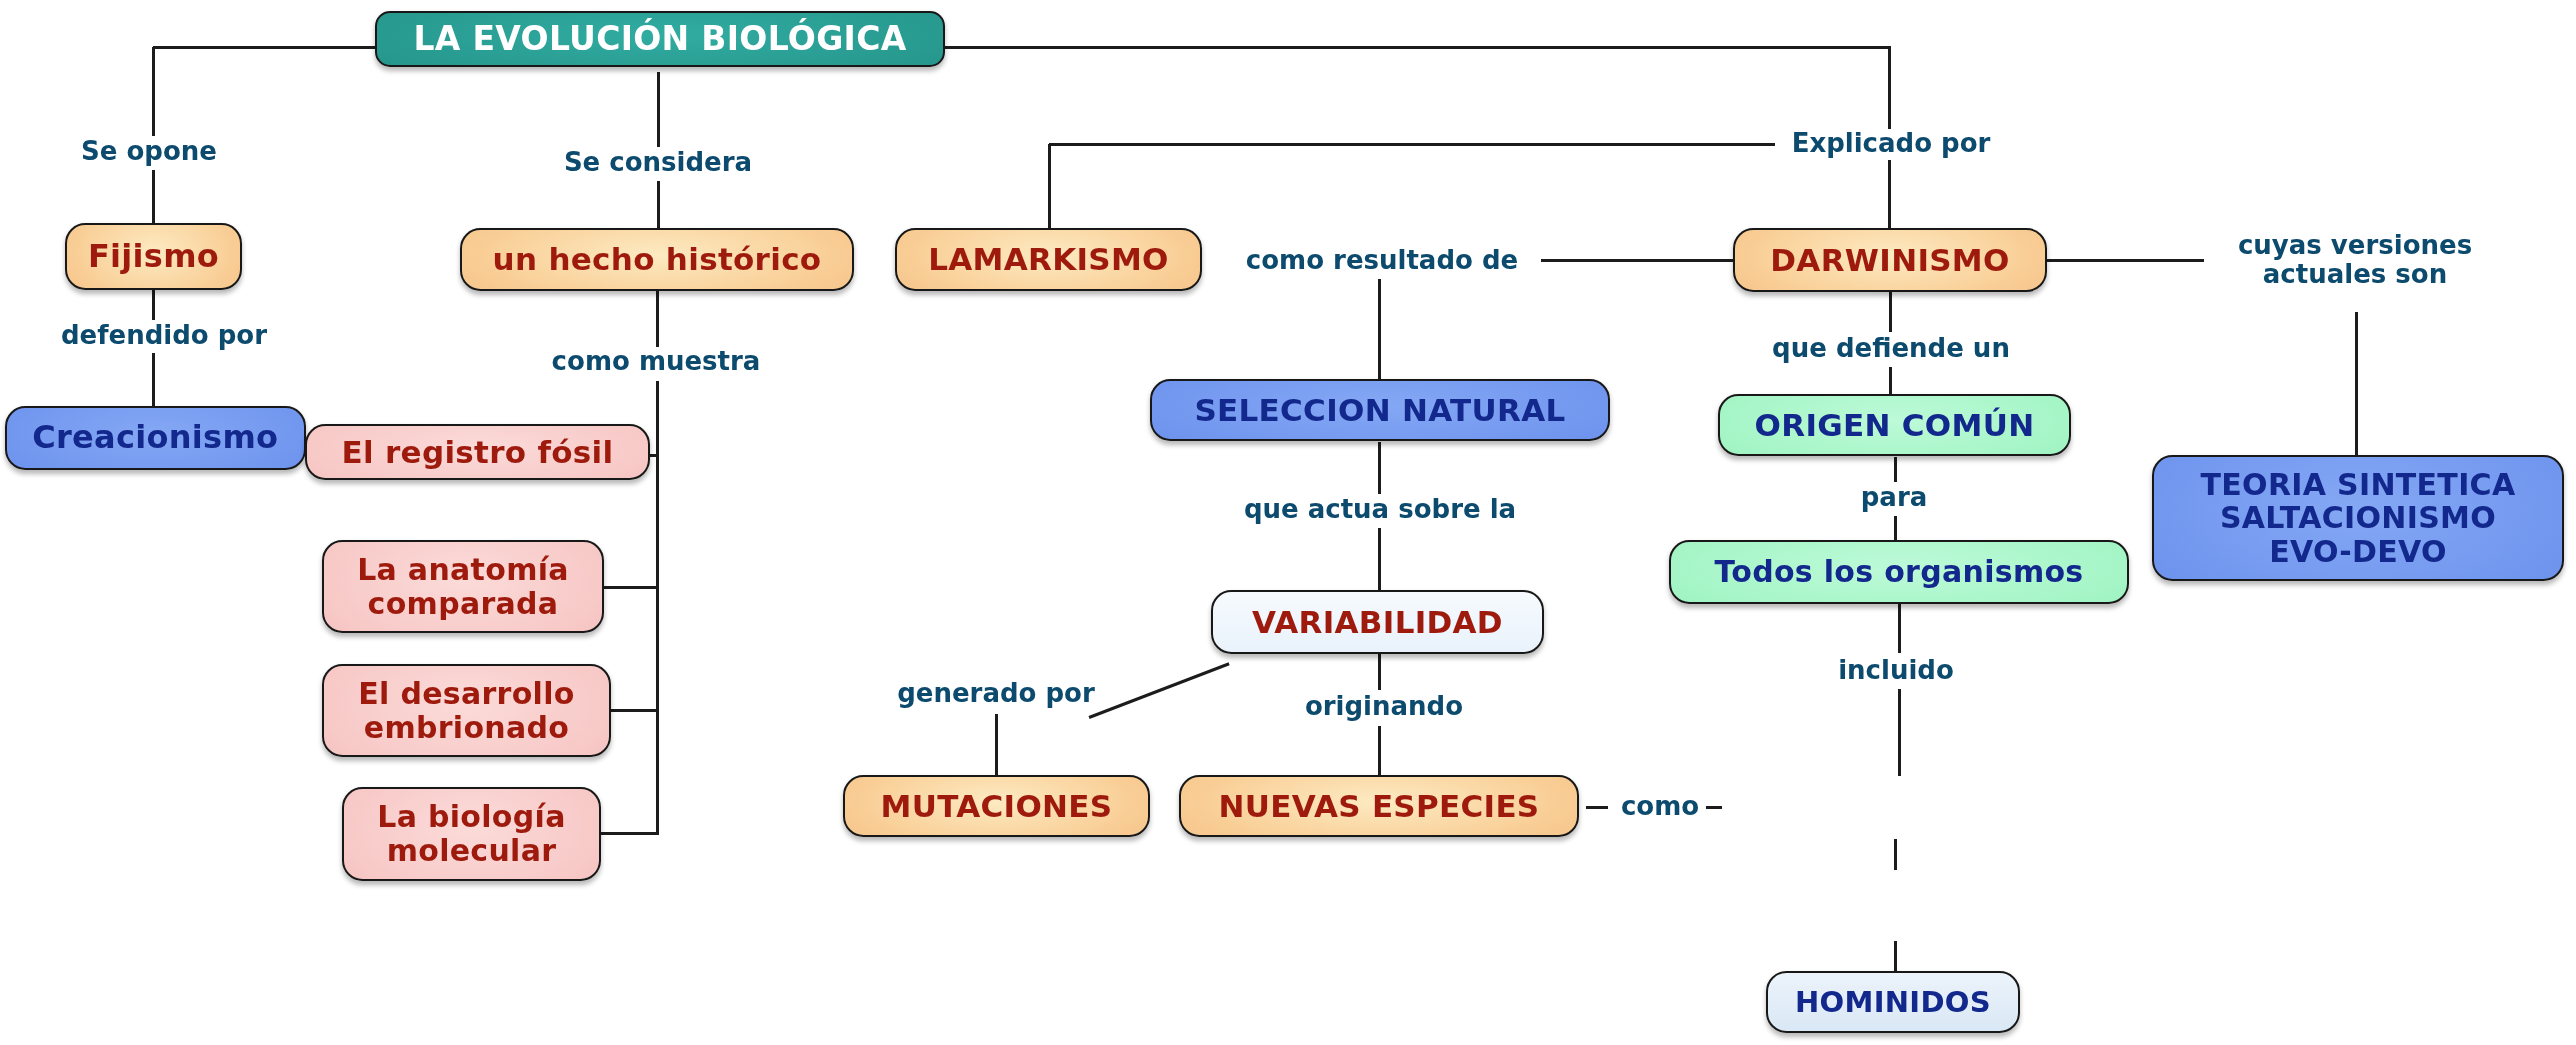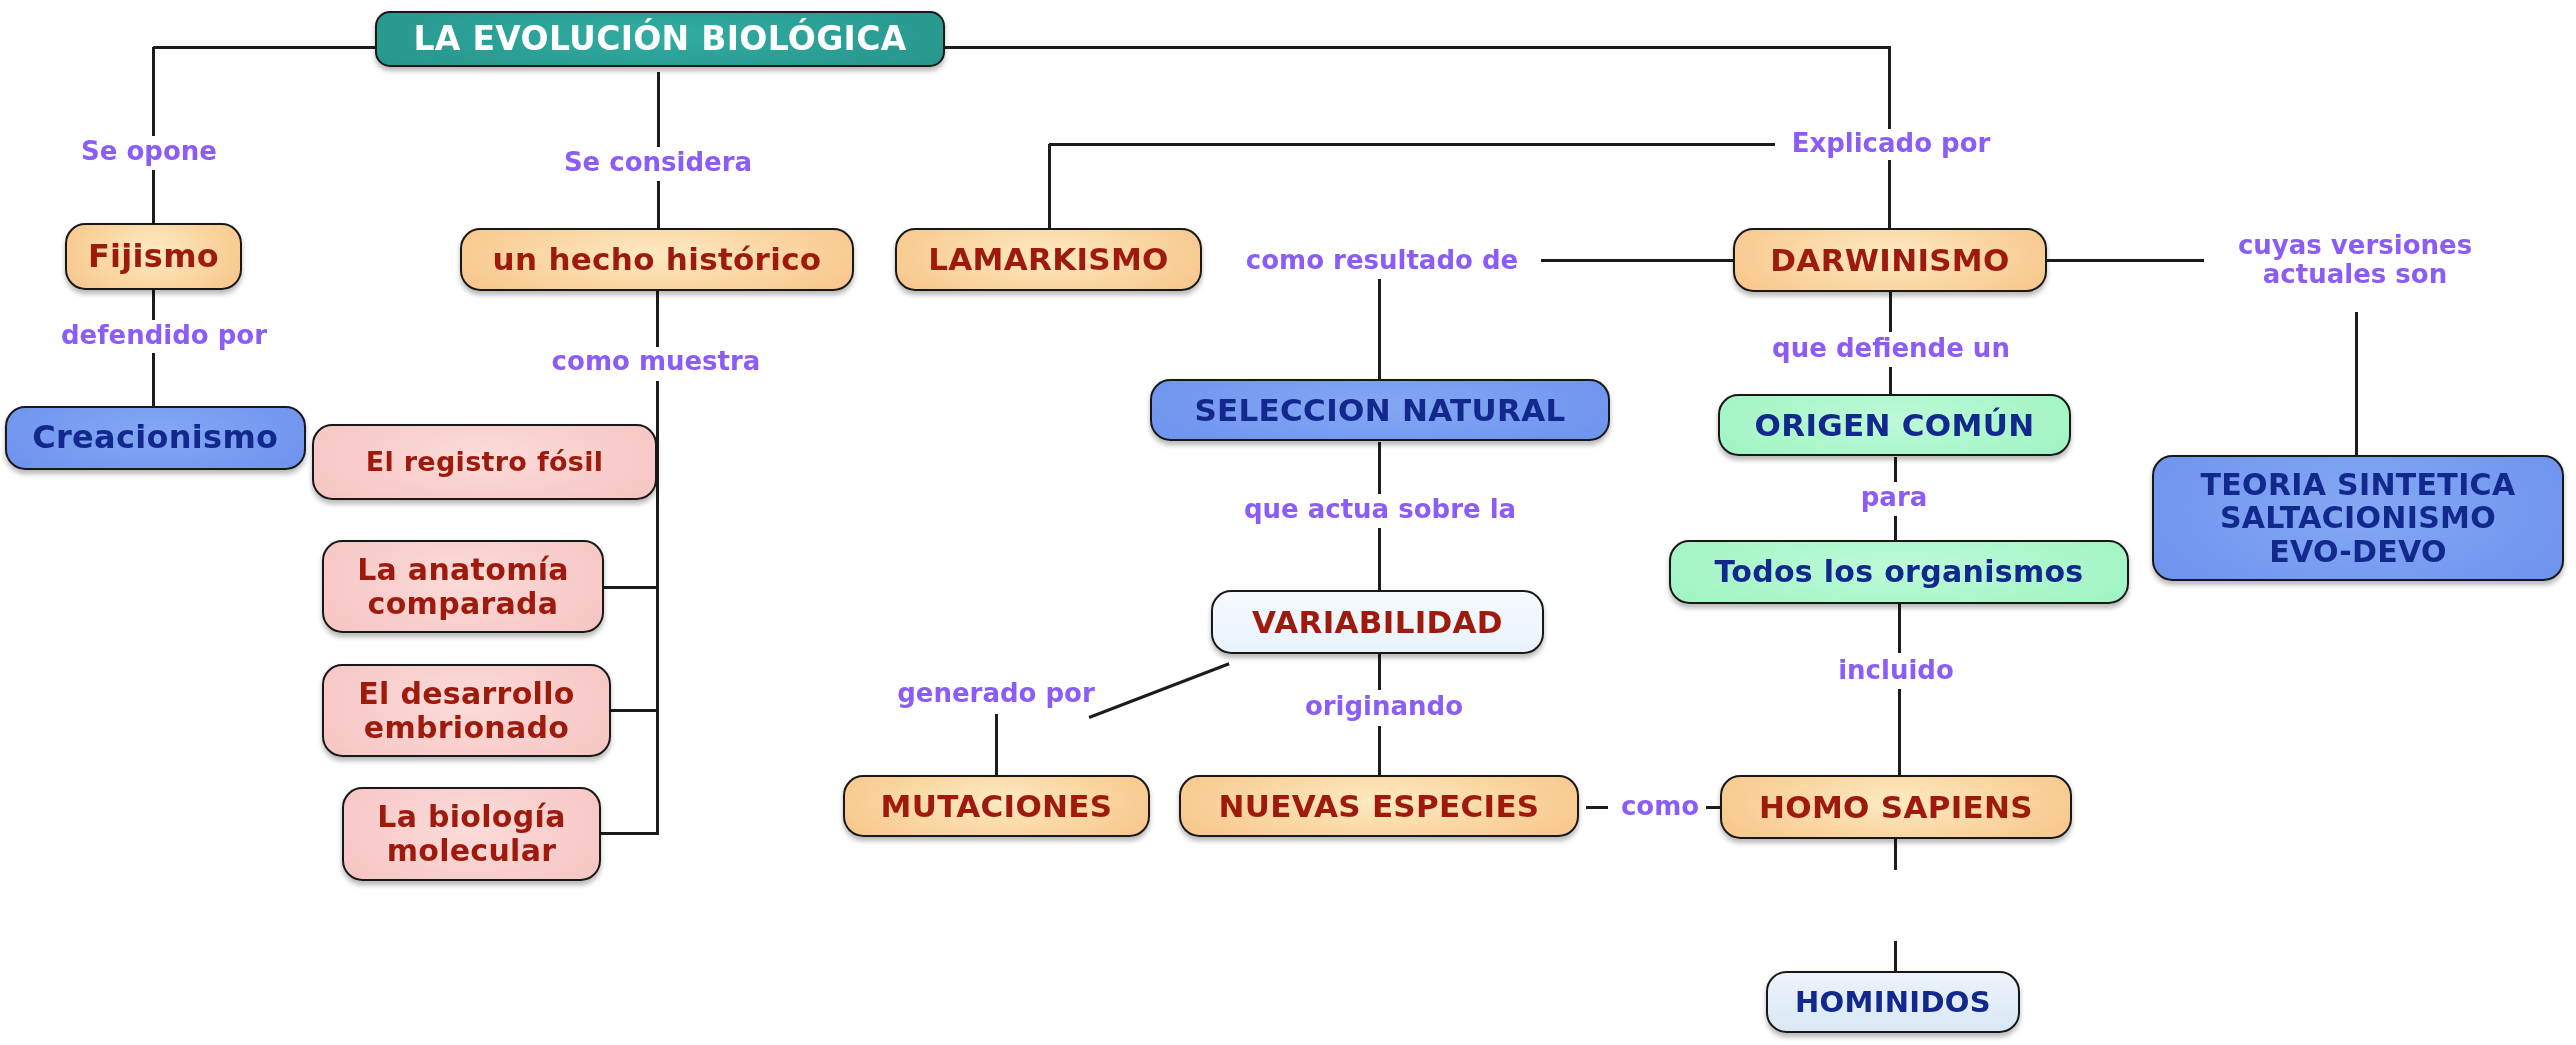--- a/index.html
+++ b/index.html
@@ -18,21 +18,21 @@
         color:#9e1a0c;}
   .pink{background:radial-gradient(ellipse 80% 130% at 50% 42%,#fbdbd9 0%,#f7c9c7 62%,#f1bbb9 100%);
         color:#9e1a0c;}
   .blue{background:radial-gradient(ellipse 80% 130% at 50% 42%,#85a8f4 0%,#6e94ee 72%,#6389e4 100%);
         color:#13288c;}
   .green{background:radial-gradient(ellipse 80% 130% at 50% 42%,#bdfad8 0%,#a4f5c6 65%,#97edba 100%);
         color:#13288c;}
   .pale{background:linear-gradient(180deg,#f6fafe 0%,#e9f2fb 100%);color:#9e1a0c;}
   .lightpale{background:linear-gradient(180deg,#ecf3fb 0%,#d9e8f5 100%);color:#13288c;align-items:center;}
 
-  .elabel{position:absolute;font-weight:bold;color:#8b5cf6;font-size:26px;
+  .elabel{position:absolute;font-weight:bold;color:#0c4a6e;font-size:26px;
           line-height:1.12;text-align:center;transform:translateX(-50%);
           white-space:nowrap;}
   .elabel.wrap{white-space:normal;}
 
   .line{position:absolute;background:#1c1c1c;}
   .h{height:2.7px;}
   .v{width:2.7px;}
   .diag{height:2.7px;transform-origin:left center;}
 </style>
 </head>
@@ -99,21 +99,21 @@
   </div>
   <div class="node orange" style="left:65px;top:223px;width:177px;height:67px;font-size:32px;">
     <span>Fijismo</span>
   </div>
   <div class="node blue" style="left:4.8px;top:406px;width:301px;height:64px;font-size:32px;">
     <span>Creacionismo</span>
   </div>
   <div class="node orange" style="left:460px;top:228px;width:394px;height:63px;font-size:31px;">
     <span>un hecho histórico</span>
   </div>
-  <div class="node pink" style="left:305px;top:424px;width:345px;height:76px;font-size:27px;margin-left:7px;">
+  <div class="node pink" style="left:305px;top:424px;width:345px;height:56px;font-size:31px;">
     <span>El registro fósil</span>
   </div>
   <div class="node pink" style="left:322px;top:540px;width:282px;height:93px;font-size:30px;">
     <span>La anatomía comparada</span>
   </div>
   <div class="node pink" style="left:322px;top:664px;width:289px;height:93px;font-size:30px;">
     <span>El desarrollo embrionado</span>
   </div>
   <div class="node pink" style="left:342px;top:787px;width:259px;height:94px;font-size:30px;">
     <span>La biología molecular</span>
@@ -126,23 +126,20 @@
   </div>
   <div class="node pale" style="left:1211px;top:590px;width:333px;height:64px;font-size:31px;">
     <span>VARIABILIDAD</span>
   </div>
   <div class="node orange" style="left:843px;top:775px;width:307px;height:62px;font-size:31px;">
     <span>MUTACIONES</span>
   </div>
   <div class="node orange" style="left:1179px;top:775px;width:400px;height:62px;font-size:31px;">
     <span>NUEVAS ESPECIES</span>
   </div>
-  <div class="node orange" style="left:1720px;top:775px;width:352px;height:64px;font-size:31px;">
-    <span>HOMO SAPIENS</span>
-  </div>
   <div class="node orange" style="left:1733px;top:228px;width:314px;height:64px;font-size:31px;">
     <span>DARWINISMO</span>
   </div>
   <div class="node green" style="left:1718px;top:394px;width:353px;height:62px;font-size:31px;">
     <span>ORIGEN COMÚN</span>
   </div>
   <div class="node green" style="left:1669px;top:540px;width:460px;height:64px;font-size:30px;">
     <span>Todos los organismos</span>
   </div>
   <div class="node blue" style="left:2152px;top:455px;width:412px;height:126px;font-size:30px;">

